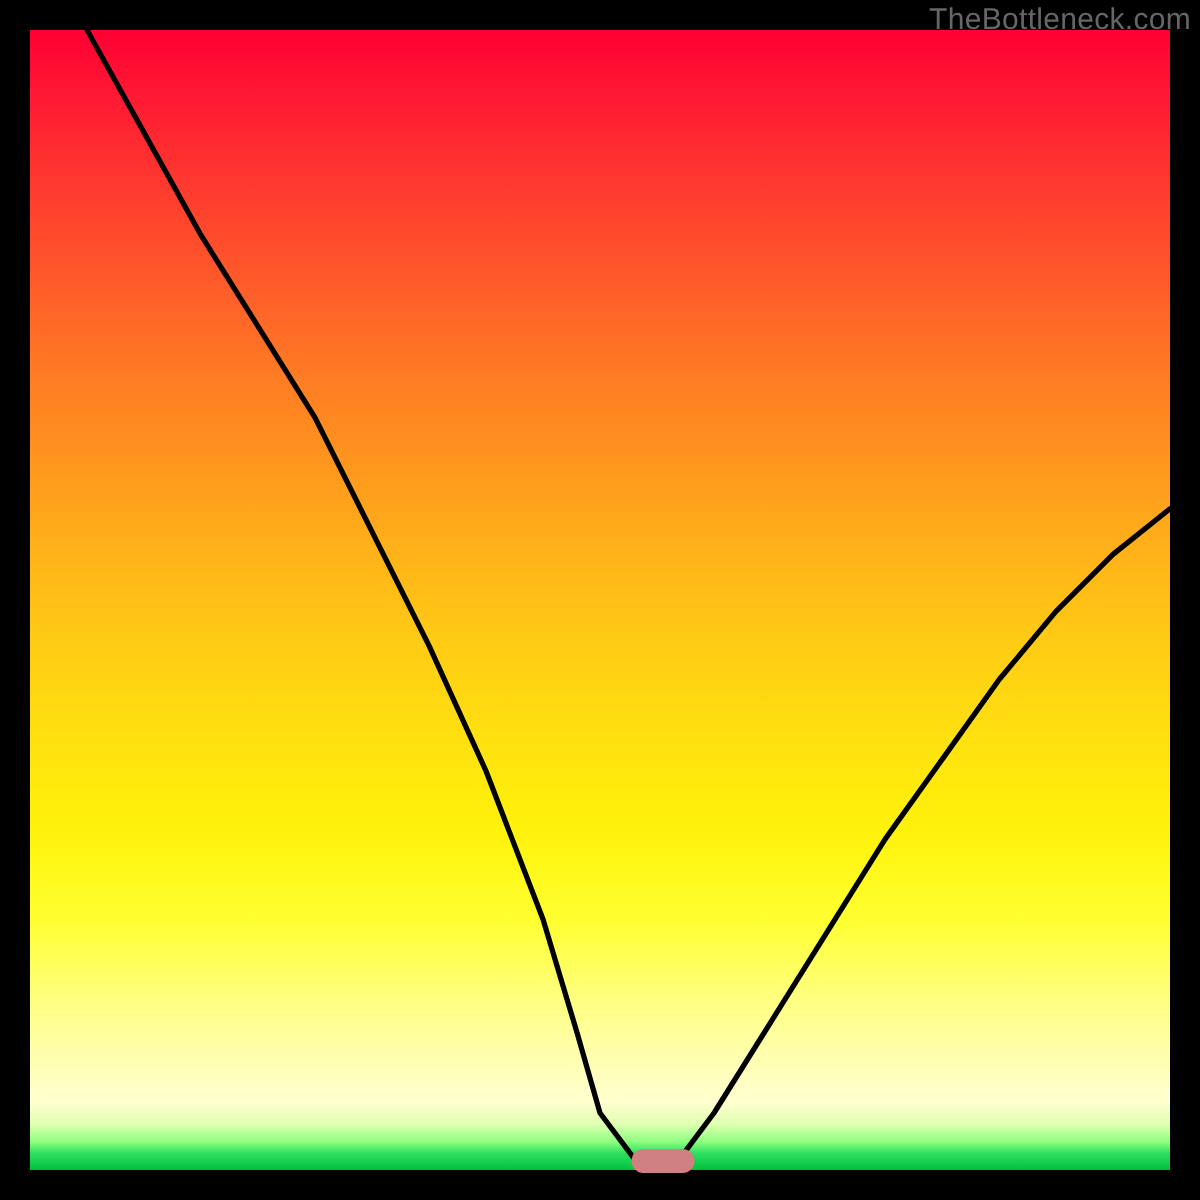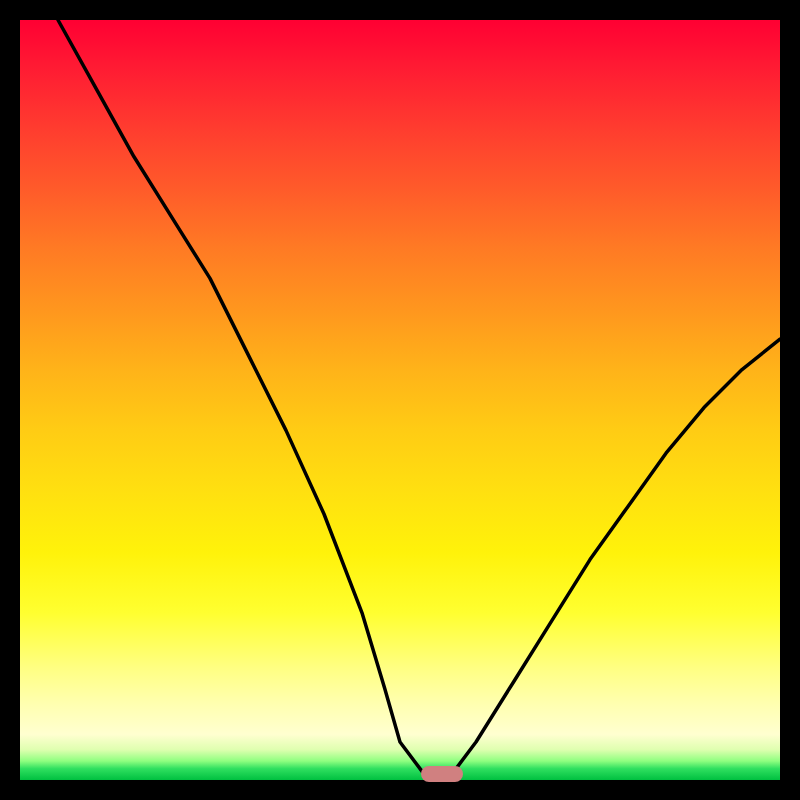--- a/index.html
+++ b/index.html
@@ -70,20 +70,21 @@
     height: 16px;
     border-radius: 8px;
     background: #d08080; 
     transform: translate(-50%, -50%);
   }
 </style>
 </head>
 <body>
 
 <div class="frame">
+  <div class="watermark">TheBottleneck.com</div>
 
   <div class="plot-area">
     <svg class="curve" viewBox="0 0 760 760">
       <path fill="none" stroke="#000000" stroke-width="3.5" stroke-linejoin="round" stroke-linecap="round" d="M38.0 0.0 L76.0 68.4 L114.0 136.8 L152.0 197.6 L190.0 258.4 L228.0 334.4 L266.0 410.4 L304.0 494.0 L342.0 592.8 L364.8 668.8 L380.0 722.0 L402.8 752.4 L418.0 760.0 L433.2 752.4 L456.0 722.0 L494.0 661.2 L532.0 600.4 L570.0 539.6 L608.0 486.4 L646.0 433.2 L684.0 387.6 L722.0 349.6 L760.0 319.2"></path>
     </svg>
     <div class="marker" style="left: 421.8px; top: 753.92px; background: rgb(208, 128, 128);"></div>
   </div>
 </div>
 
 </body></html>

